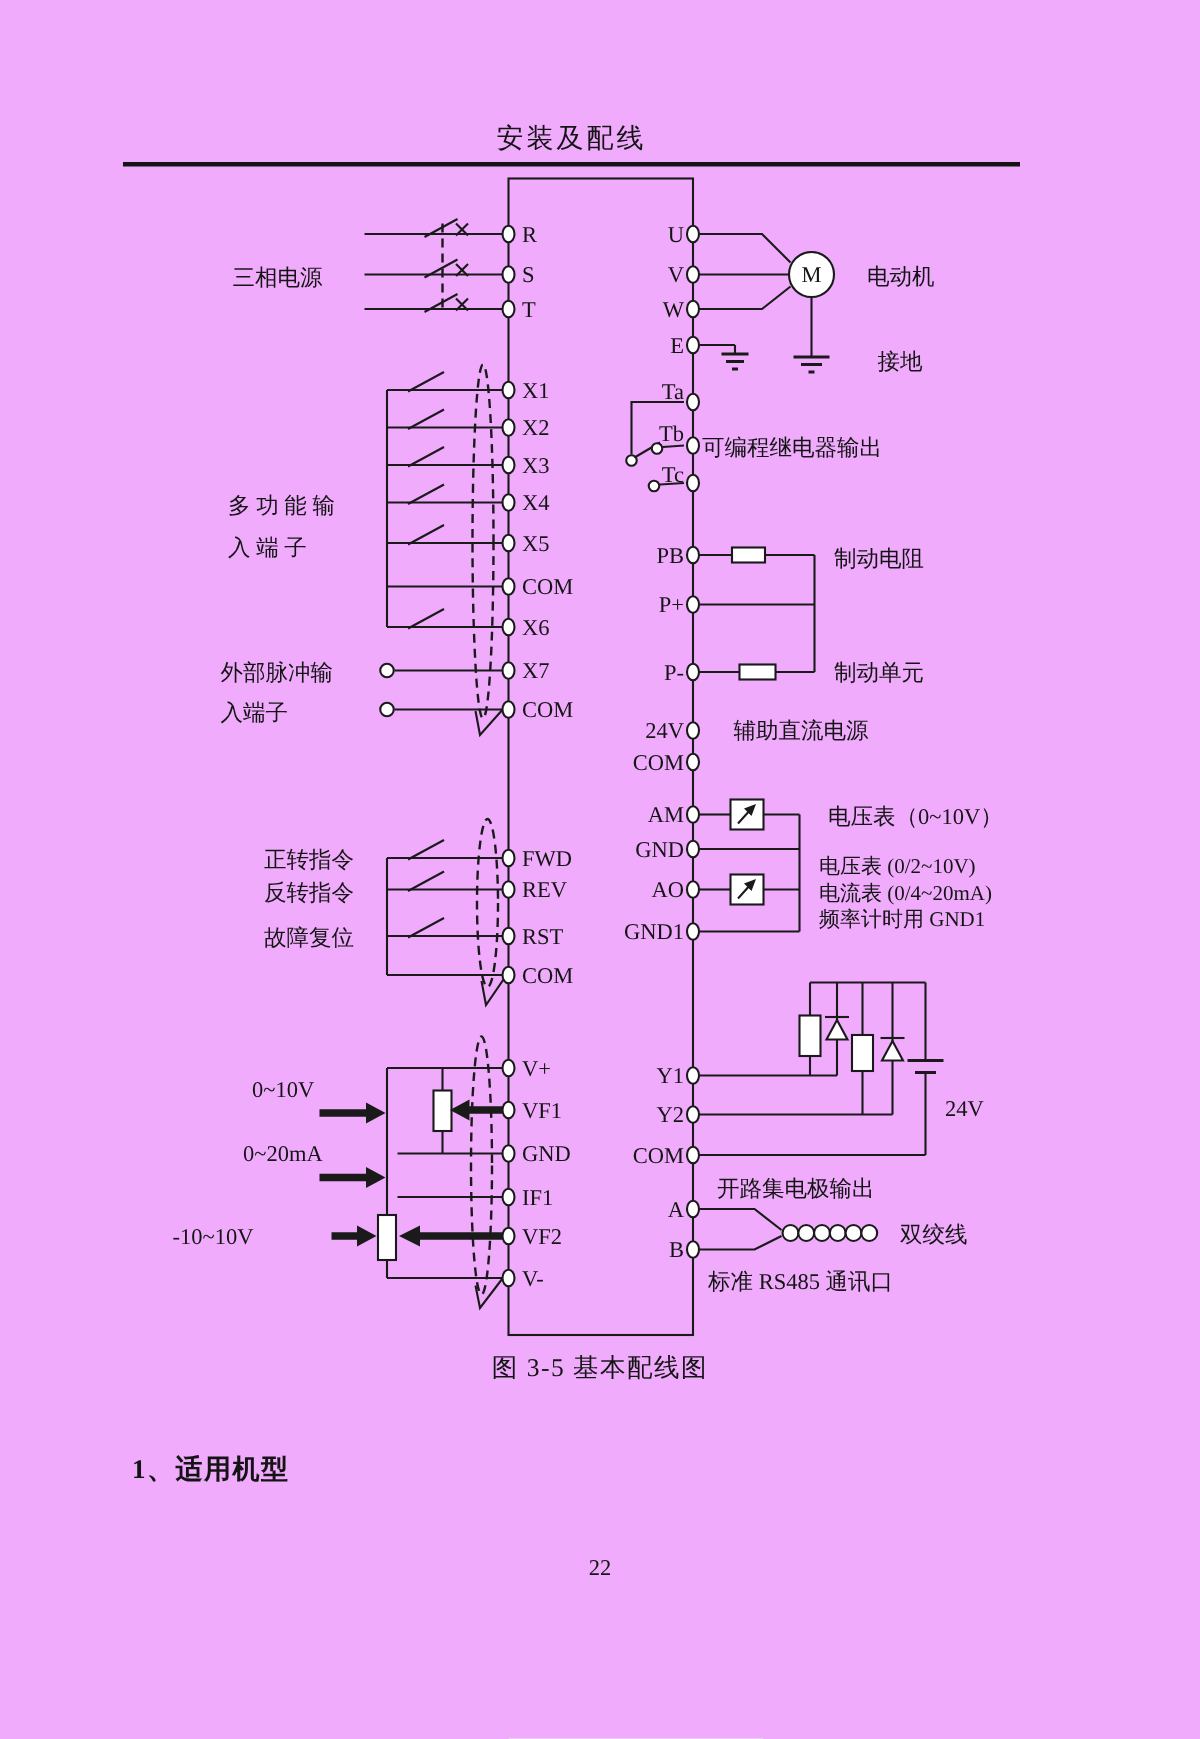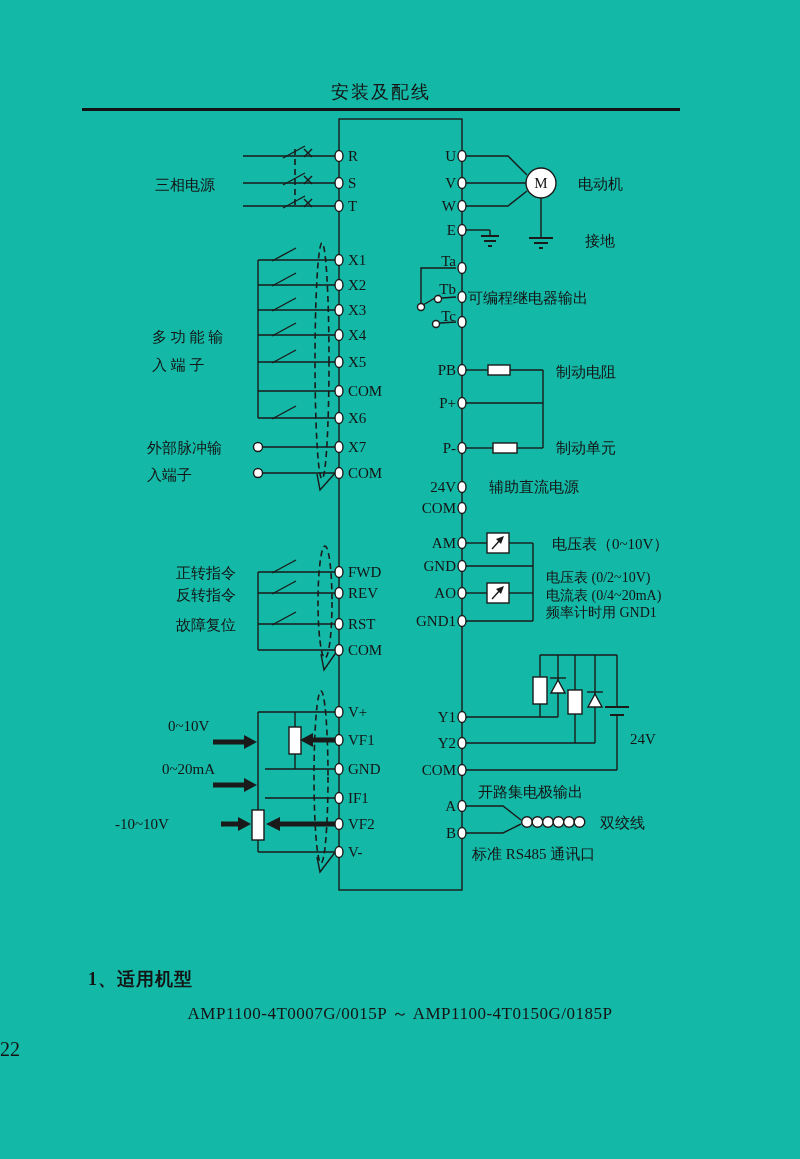--- a/index.html
+++ b/index.html
@@ -1,24 +1,24 @@
 <!DOCTYPE html>
 <html><head>
 <meta charset="utf-8">
 <style>
   html,body{margin:0;padding:0;background:#e8e8e8;}
-  #page{position:relative;width:800px;height:1159px;background:#14b8a6;margin:0 auto;
+  #page{position:relative;width:800px;height:1159px;background:#f0abfc;margin:0 auto;
         font-family:"Liberation Serif","DejaVu Serif",serif;color:#141414;overflow:hidden;}
   .abs{position:absolute;}
   #rule{height:3px;background:#141414;}
   .hd{font-size:18px;letter-spacing:2px;}
   .cap{font-size:17px;letter-spacing:1px;text-align:center;}
   .h1{font-size:18px;font-weight:bold;letter-spacing:1px;}
   .model{font-size:17px;text-align:center;letter-spacing:.5px;}
-  .pg{font-size:20px;text-align:left;}
+  .pg{font-size:15px;text-align:center;}
   svg{position:absolute;top:0;left:0;}
   .w{stroke:#1a1a1a;stroke-width:1.4;fill:none;}
   .w2{stroke:#1a1a1a;stroke-width:2;fill:none;}
   .th{stroke:#1a1a1a;stroke-width:5;fill:none;}
   .dash{stroke:#1a1a1a;stroke-width:1.6;fill:none;stroke-dasharray:6 4;}
   .shape{fill:#fff;stroke:#1a1a1a;stroke-width:1.4;}
   .f{fill:#1a1a1a;stroke:none;}
   .tx{fill:#141414;font-family:"Liberation Serif","DejaVu Serif",serif;font-size:15px;stroke:none;}
   .s14{font-size:14px;}
   .end{text-anchor:end;}
@@ -363,16 +363,16 @@
       <text class="tx end" x="456" y="598">AO</text>
       <text class="tx end" x="456" y="626">GND1</text>
       <text class="tx end" x="456" y="722">Y1</text>
       <text class="tx end" x="456" y="748">Y2</text>
       <text class="tx end" x="456" y="775">COM</text>
       <text class="tx end" x="456" y="811">A</text>
       <text class="tx end" x="456" y="838">B</text>
     </g>
   </svg>
 
+  <div class="abs cap" style="left:200px;top:900px;width:400px;">图 3-5   基本配线图</div>
   <div class="abs h1" style="left:88px;top:967px;font-family:Liberation Serif, serif;">1、适用机型</div>
-  <div class="abs model" style="left:0;top:1002px;width:800px;">AMP1100-4T0007G/0015P ～ AMP1100-4T0150G/0185P</div>
   <div class="abs pg" style="left:0;top:1038px;width:800px;">22</div>
 </div>
 
 </body></html>

